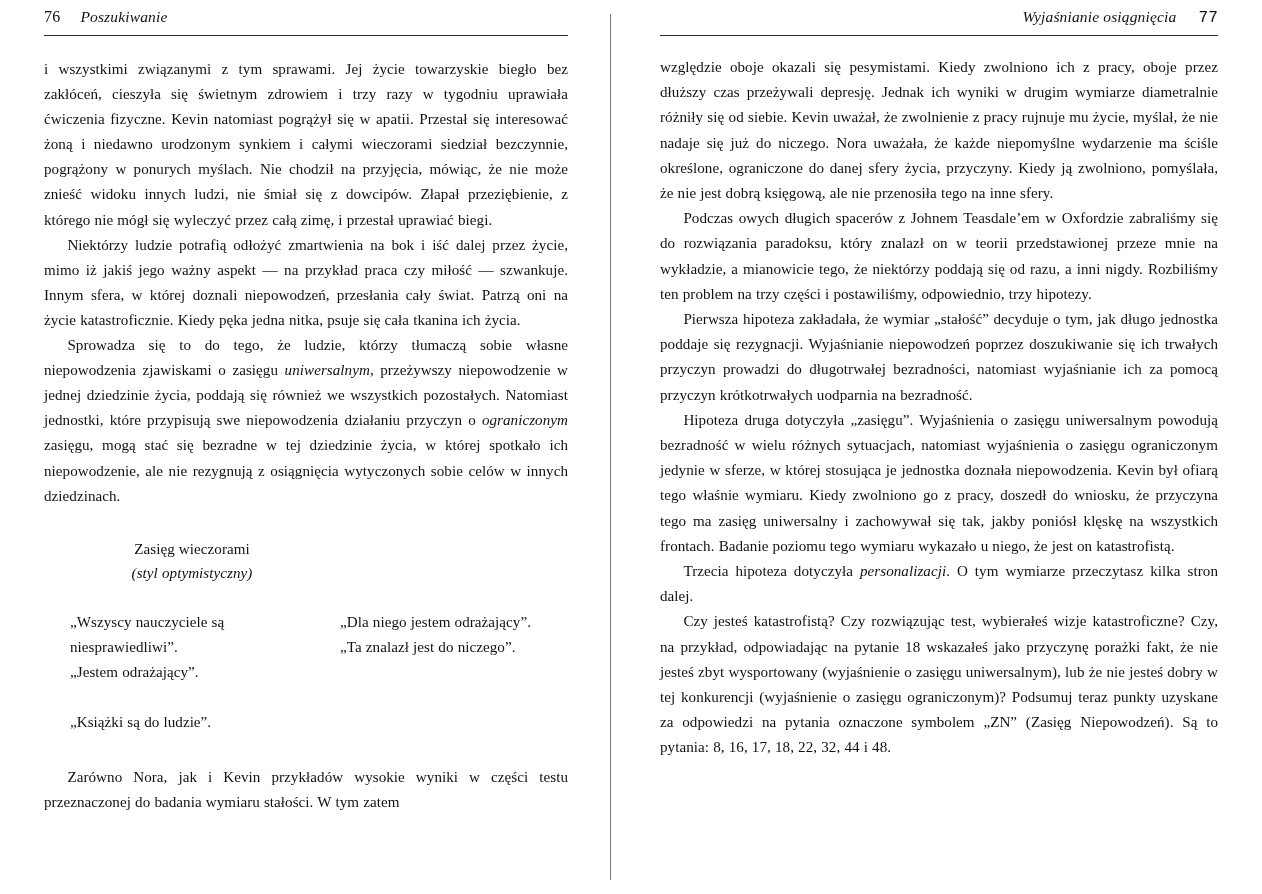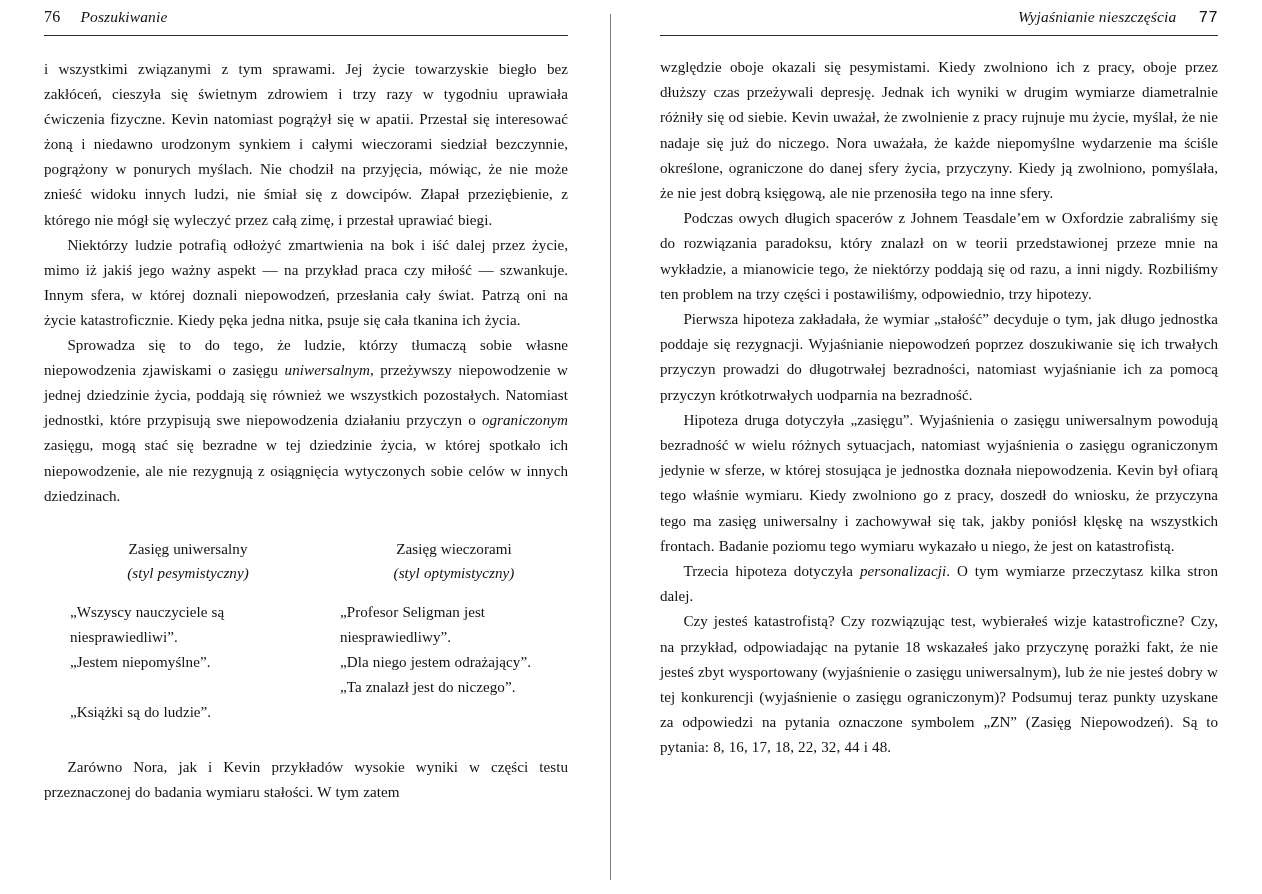--- a/index.html
+++ b/index.html
@@ -112,21 +112,21 @@
 
   .compare-head {
     text-align: center;
     font-size: 15.1px;
     line-height: 24px;
   }
   .compare-head .ch-main  { display: block; }
   .compare-head .ch-sub   { display: block; font-style: italic; }
 
   .compare-body {
-    margin-top: 15px;
+    margin-top: 25px;
     font-size: 15.1px;
     line-height: 25.1px;
   }
   .quote-item { margin: 0; text-align: left; }
   .quote-gap  { height: 25px; }
 
   .tail-para {
     margin-top: 30px;
     font-size: 15.1px;
     line-height: 25.1px;
@@ -150,59 +150,52 @@
 
     <div class="body-col">
       <p class="para noindent">i wszystkimi związanymi z tym sprawami. Jej życie towarzyskie biegło bez zakłóceń, cieszyła się świetnym zdrowiem i trzy razy w tygodniu uprawiała ćwiczenia fizyczne. Kevin natomiast pogrążył się w apatii. Przestał się interesować żoną i niedawno urodzonym synkiem i całymi wieczorami siedział bezczynnie, pogrążony w ponurych myślach. Nie chodził na przyjęcia, mówiąc, że nie może znieść widoku innych ludzi, nie śmiał się z dowcipów. Złapał przeziębienie, z którego nie mógł się wyleczyć przez całą zimę, i przestał uprawiać biegi.</p>
       <p class="para">Niektórzy ludzie potrafią odłożyć zmartwienia na bok i iść dalej przez życie, mimo iż jakiś jego ważny aspekt — na przykład praca czy miłość — szwankuje. Innym sfera, w której doznali niepowodzeń, przesłania cały świat. Patrzą oni na życie katastroficznie. Kiedy pęka jedna nitka, psuje się cała tkanina ich życia.</p>
       <p class="para">
         <span>Sprowadza się to do tego, że ludzie, którzy tłumaczą sobie własne niepowodzenia zjawiskami o zasięgu </span><em class="it">uniwersalnym</em><span>, przeżywszy niepowodzenie w jednej dziedzinie życia, poddają się również we wszystkich pozostałych. Natomiast jednostki, które przypisują swe niepowodzenia działaniu przyczyn o </span><em class="it">ograniczonym</em><span> zasięgu, mogą stać się bezradne w tej dziedzinie życia, w której spotkało ich niepowodzenie, ale nie rezygnują z osiągnięcia wytyczonych sobie celów w innych dziedzinach.</span>
       </p>
 
       <div class="compare-block">
         <div class="compare-row">
-          <div class="compare-col col-a">
-            <div class="compare-head">
-              <span class="ch-main">Zasięg uniwersalny</span>
-              <span class="ch-sub">(styl pesymistyczny)</span>
-            </div>
-          </div>
           <div class="compare-col col-b">
             <div class="compare-head">
               <span class="ch-main">Zasięg wieczorami</span>
               <span class="ch-sub">(styl optymistyczny)</span>
             </div>
           </div>
         </div>
 
         <div class="compare-row compare-body">
           <div class="compare-col col-a">
             <p class="quote-item">„Wszyscy nauczyciele są niesprawiedliwi”.</p>
-            <p class="quote-item">„Jestem niepomyślne”.</p>
+            <p class="quote-item">„Jestem odrażający”.</p>
             <div class="quote-gap"></div>
             <p class="quote-item">„Książki są do ludzie”.</p>
           </div>
           <div class="compare-col col-b">
-            <p class="quote-item">„Profesor Seligman jest niesprawiedliwy”.</p>
             <p class="quote-item">„Dla niego jestem odrażający”.</p>
             <p class="quote-item">„Ta znalazł jest do niczego”.</p>
           </div>
         </div>
       </div>
 
       <div class="tail-para">
         <p>Zarówno Nora, jak i Kevin przykładów wysokie wyniki w części testu przeznaczonej do badania wymiaru stałości. W tym zatem</p>
       </div>
     </div>
   </div>
 
   <div class="page page-right">
 
     <div class="running-head rh-right">
-      <span class="head-title">Wyjaśnianie nieszczęścia</span><span class="folio">77</span>
+      <span class="head-title">Wyjaśnianie osiągnięcia</span><span class="folio">77</span>
     </div>
     <div class="head-rule"></div>
 
     <div class="body-col">
       <p class="para noindent">względzie oboje okazali się pesymistami. Kiedy zwolniono ich z pracy, oboje przez dłuższy czas przeżywali depresję. Jednak ich wyniki w drugim wymiarze diametralnie różniły się od siebie. Kevin uważał, że zwolnienie z pracy rujnuje mu życie, myślał, że nie nadaje się już do niczego. Nora uważała, że każde niepomyślne wydarzenie ma ściśle określone, ograniczone do danej sfery życia, przyczyny. Kiedy ją zwolniono, pomyślała, że nie jest dobrą księgową, ale nie przenosiła tego na inne sfery.</p>
       <p class="para">Podczas owych długich spacerów z Johnem Teasdale’em w Oxfordzie zabraliśmy się do rozwiązania paradoksu, który znalazł on w teorii przedstawionej przeze mnie na wykładzie, a mianowicie tego, że niektórzy poddają się od razu, a inni nigdy. Rozbiliśmy ten problem na trzy części i postawiliśmy, odpowiednio, trzy hipotezy.</p>
       <p class="para">Pierwsza hipoteza zakładała, że wymiar „stałość” decyduje o tym, jak długo jednostka poddaje się rezygnacji. Wyjaśnianie niepowodzeń poprzez doszukiwanie się ich trwałych przyczyn prowadzi do długotrwałej bezradności, natomiast wyjaśnianie ich za pomocą przyczyn krótkotrwałych uodparnia na bezradność.</p>
       <p class="para">Hipoteza druga dotyczyła „zasięgu”. Wyjaśnienia o zasięgu uniwersalnym powodują bezradność w wielu różnych sytuacjach, natomiast wyjaśnienia o zasięgu ograniczonym jedynie w sferze, w której stosująca je jednostka doznała niepowodzenia. Kevin był ofiarą tego właśnie wymiaru. Kiedy zwolniono go z pracy, doszedł do wniosku, że przyczyna tego ma zasięg uniwersalny i zachowywał się tak, jakby poniósł klęskę na wszystkich frontach. Badanie poziomu tego wymiaru wykazało u niego, że jest on katastrofistą.</p>
       <p class="para">
         <span>Trzecia hipoteza dotyczyła </span><em class="it">personalizacji</em><span>. O tym wymiarze przeczytasz kilka stron dalej.</span>

